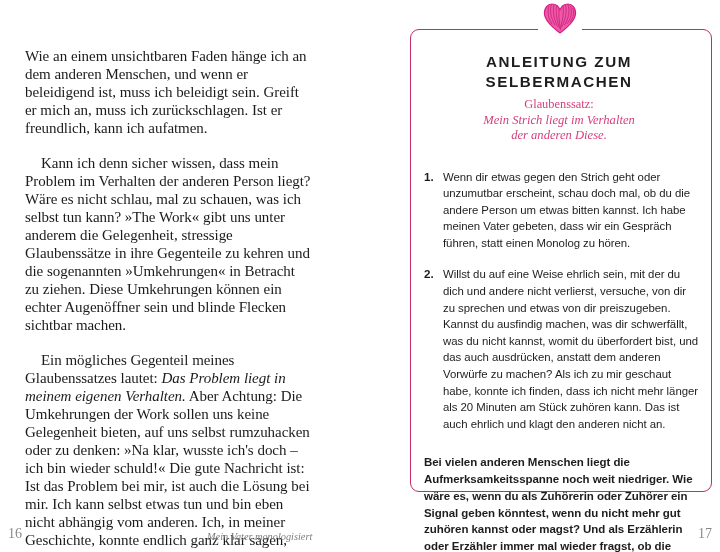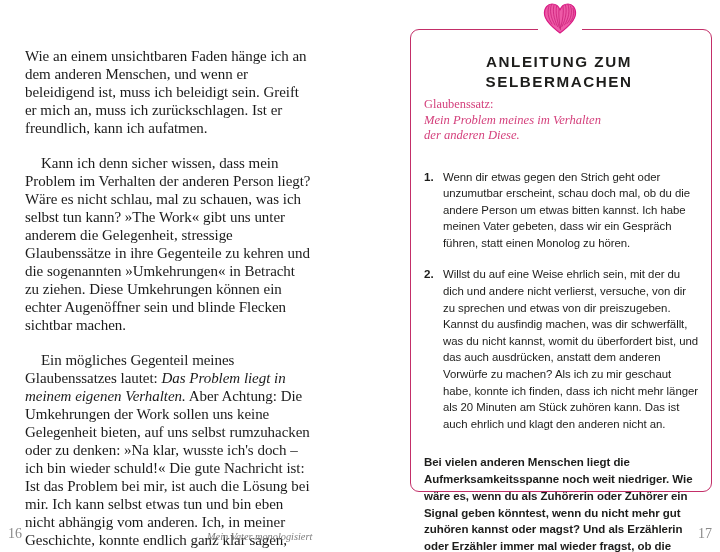--- a/index.html
+++ b/index.html
@@ -105,21 +105,21 @@
     letter-spacing: 1.55px;
     color: #1d1d1b;
     text-align: center;
     text-transform: uppercase;
     font-weight: 700;
     margin: 0;
     padding-right: 6px;
   }
   #belief-block {
     margin-top: 6px;
-    text-align: left;
+    text-align: center;
     padding-right: 6px;
   }
   .belief-label {
     font-family: "Liberation Serif", serif;
     font-size: 12.4px;
     line-height: 15.5px;
     color: #d4407c;
     font-style: normal;
   }
   .belief-line {
@@ -247,21 +247,21 @@
                  C38 10 44 4 52 4 C60 4 68 11 67 24 C66 38 52 50 36 62 Z" fill="none" stroke="#d81b84" stroke-width="2.4" stroke-linejoin="round"></path>
       </svg>
     </div>
 
     <div id="tip-content">
 
       <h2 id="tip-heading">Anleitung zum Selbermachen</h2>
 
       <div id="belief-block">
         <div class="belief-label">Glaubenssatz:</div>
-        <div class="belief-line">Mein Problem meines im Verhalten</div>
+        <div class="belief-line">Mein Strich liegt im Verhalten</div>
         <div class="belief-line">der anderen Diese.</div>
       </div>
 
       <ol id="tip-list">
         <li class="tip-item">
           <span class="tip-num">1.</span>
           <p class="tip-text">Wenn dir etwas gegen den Strich geht oder unzumutbar erscheint, schau doch mal, ob du die andere Person um etwas bitten kannst. Ich habe meinen Vater gebeten, dass wir ein Gespräch führen, statt einen Monolog zu hören.</p>
         </li>
         <li class="tip-item">
           <span class="tip-num">2.</span>

